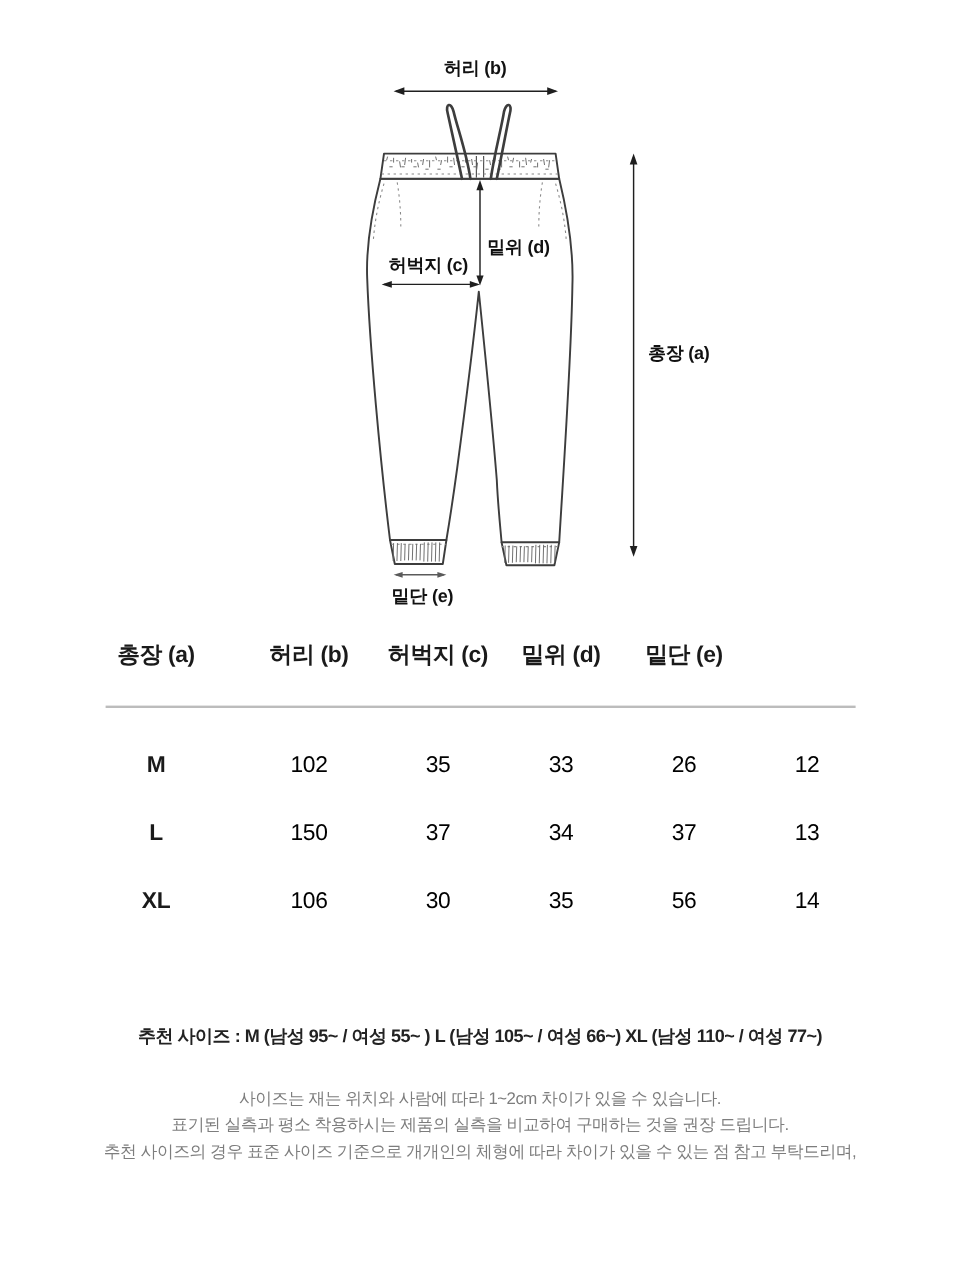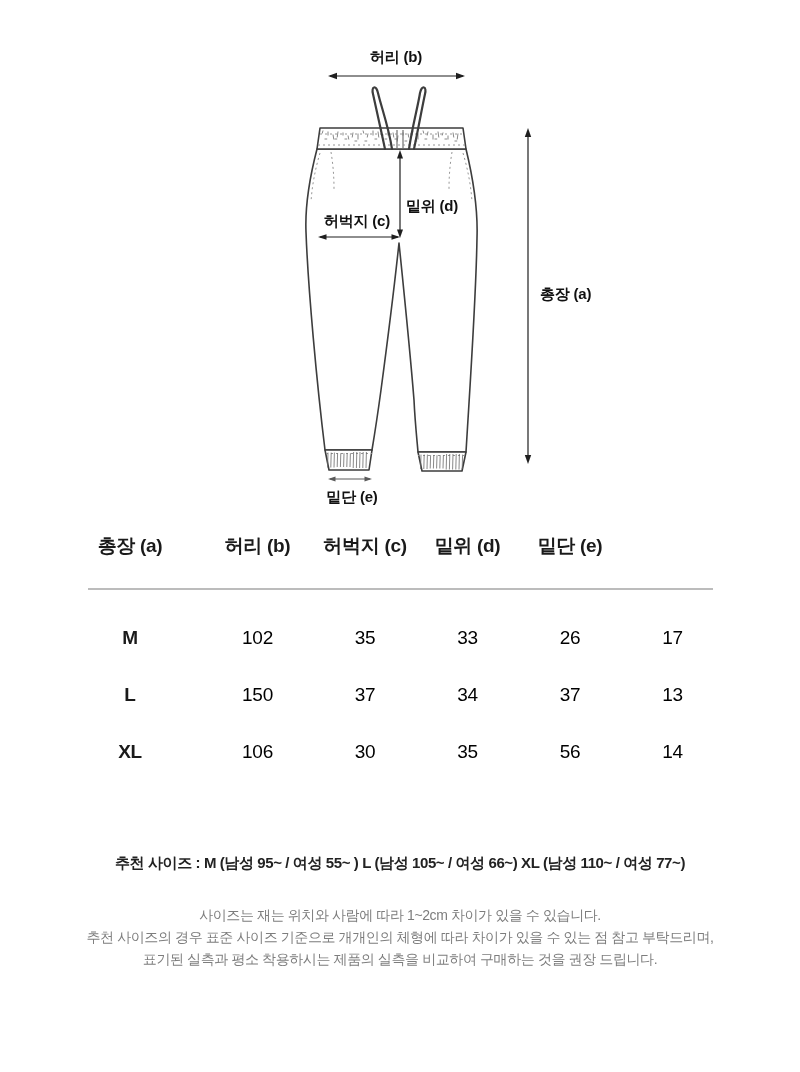--- a/index.html
+++ b/index.html
@@ -242,21 +242,21 @@
   </div>
 
   <div class="table-divider"></div>
 
   <div class="trow" style="top:624px;">
     <div class="cell size">M</div>
     <div class="cell">102</div>
     <div class="cell">35</div>
     <div class="cell">33</div>
     <div class="cell">26</div>
-    <div class="cell">17</div>
+    <div class="cell">12</div>
   </div>
 
   <div class="trow" style="top:681px;">
     <div class="cell size">L</div>
     <div class="cell">150</div>
     <div class="cell">37</div>
     <div class="cell">34</div>
     <div class="cell">37</div>
     <div class="cell">13</div>
   </div>
@@ -267,17 +267,17 @@
     <div class="cell">30</div>
     <div class="cell">35</div>
     <div class="cell">56</div>
     <div class="cell">14</div>
   </div>
 
   <div class="reco-line">추천 사이즈 : M (남성 95~ / 여성 55~ ) L (남성 105~ / 여성 66~)  XL (남성 110~ / 여성 77~)</div>
 
   <div class="notes">
     <div>사이즈는 재는 위치와 사람에 따라 1~2cm 차이가 있을 수 있습니다.</div>
+    <div>표기된 실측과 평소 착용하시는 제품의 실측을 비교하여 구매하는 것을 권장 드립니다.</div>
     <div>추천 사이즈의 경우 표준 사이즈 기준으로 개개인의 체형에 따라 차이가 있을 수 있는 점 참고 부탁드리며,</div>
-    <div>표기된 실측과 평소 착용하시는 제품의 실측을 비교하여 구매하는 것을 권장 드립니다.</div>
   </div>
 
 </div>
 
 </body></html>

